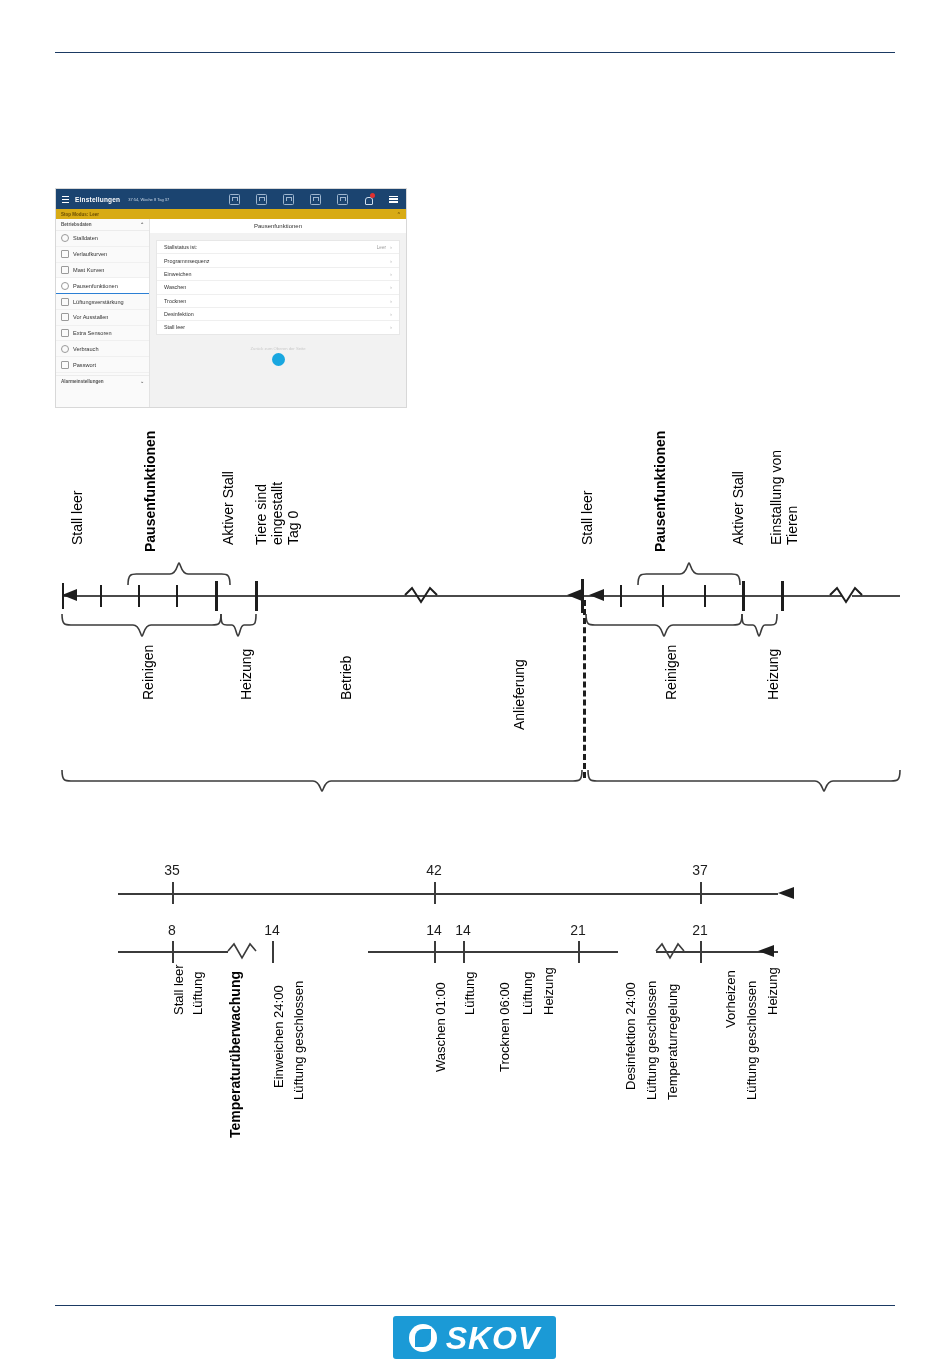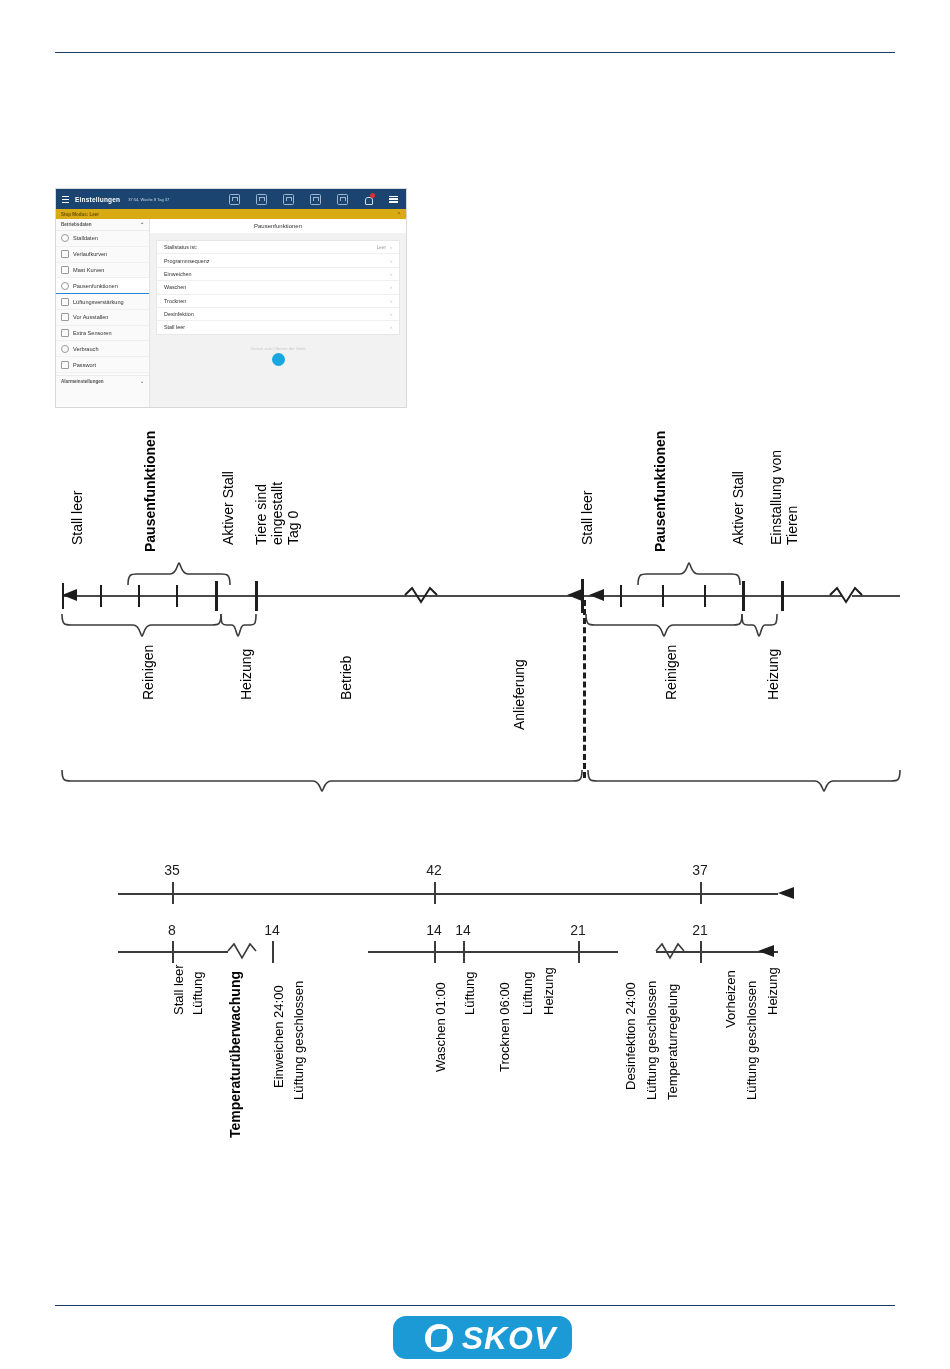--- a/index.html
+++ b/index.html
@@ -4,22 +4,22 @@
 <style>
   html,body{margin:0;padding:0;background:#ffffff;}
   body{width:950px;height:1369px;position:relative;font-family:"Liberation Sans",sans-serif;color:#000;}
   .page{position:absolute;inset:0;}
 
   
   .rule-top{position:absolute;left:55px;top:52px;width:840px;height:1px;background:#1b3a63;}
   .rule-bottom{position:absolute;left:55px;top:1305px;width:840px;height:1px;background:#1b3a63;}
 
   
-  .logo{position:absolute;left:393px;top:1316px;width:163px;height:43px;background:#1b9ad6;border-radius:13px;
-        display:flex;align-items:center;justify-content:center;gap:9px;padding-left:16px;}
+  .logo{position:absolute;left:393px;top:1316px;width:163px;height:43px;background:#1b9ad6;border-radius:3px;
+        display:flex;align-items:center;justify-content:center;gap:9px;}
   .logo-mark{width:28px;height:28px;border-radius:50%;background:#fff;position:relative;flex:none;}
   .logo-mark:before{content:"";position:absolute;left:6px;top:5px;width:16px;height:18px;background:#1b9ad6;
         border-radius:8px 0 8px 0;}
   .logo-text{color:#fff;font-weight:bold;font-style:italic;font-size:32px;letter-spacing:1px;
         font-family:"Liberation Sans",sans-serif;line-height:1;}
 
   
   .tablet{position:absolute;left:55px;top:188px;width:350px;height:218px;background:#f0f0f0;
           border:1px solid #d8d8d8;overflow:hidden;font-size:5px;}
   .tb-top{height:20px;background:#1b4470;display:flex;align-items:center;padding:0 6px;gap:6px;}

